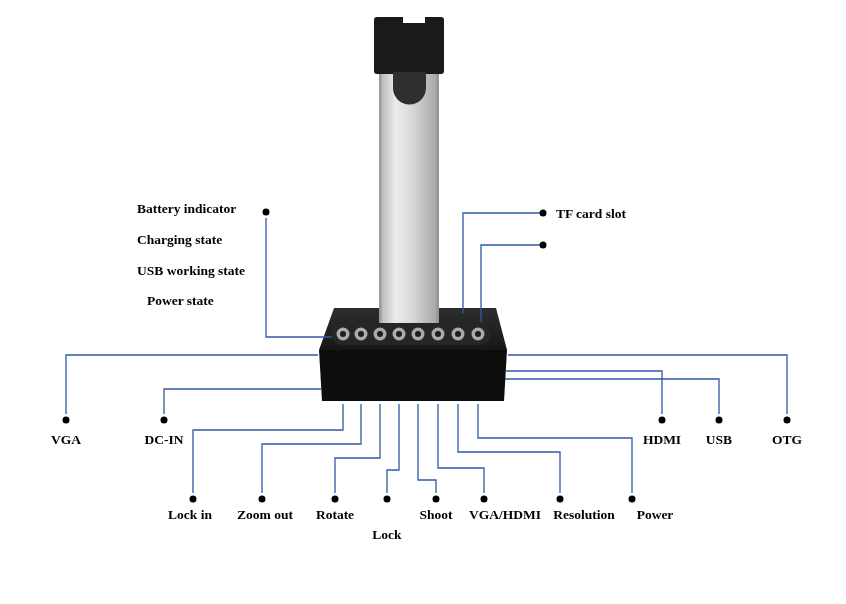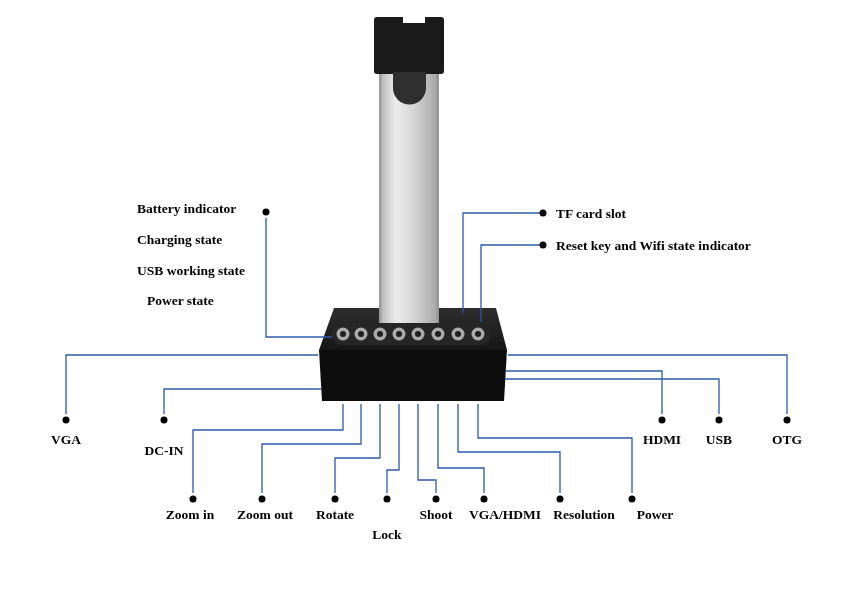--- a/index.html
+++ b/index.html
@@ -135,29 +135,28 @@
       <circle class="dot-c" cx="632" cy="499" r="3.5" fill="#000000"></circle>
     </g>
   </svg>
 
   <div class="lbl" style="left:137px;top:201px">Battery indicator</div>
   <div class="lbl" style="left:137px;top:232px">Charging state</div>
   <div class="lbl" style="left:137px;top:263px">USB working state</div>
   <div class="lbl" style="left:147px;top:293px">Power state</div>
 
   <div class="lbl" style="left:556px;top:206px">TF card slot</div>
-  <div class="lbl" style="left:556px;top:238px">Reset key and Wifi state indicator</div>
 
   <div class="lbl ctr" style="left:66px;top:432px">VGA</div>
-  <div class="lbl ctr" style="left:164px;top:443px">DC-IN</div>
+  <div class="lbl ctr" style="left:164px;top:432px">DC-IN</div>
   <div class="lbl ctr" style="left:662px;top:432px">HDMI</div>
   <div class="lbl ctr" style="left:719px;top:432px">USB</div>
   <div class="lbl ctr" style="left:787px;top:432px">OTG</div>
 
-  <div class="lbl ctr" style="left:190px;top:507px">Zoom in</div>
+  <div class="lbl ctr" style="left:190px;top:507px">Lock in</div>
   <div class="lbl ctr" style="left:265px;top:507px">Zoom out</div>
   <div class="lbl ctr" style="left:335px;top:507px">Rotate</div>
   <div class="lbl ctr" style="left:387px;top:527px">Lock</div>
   <div class="lbl ctr" style="left:436px;top:507px">Shoot</div>
   <div class="lbl ctr" style="left:505px;top:507px">VGA/HDMI</div>
   <div class="lbl ctr" style="left:584px;top:507px">Resolution</div>
   <div class="lbl ctr" style="left:655px;top:507px">Power</div>
 
 </div>
 

